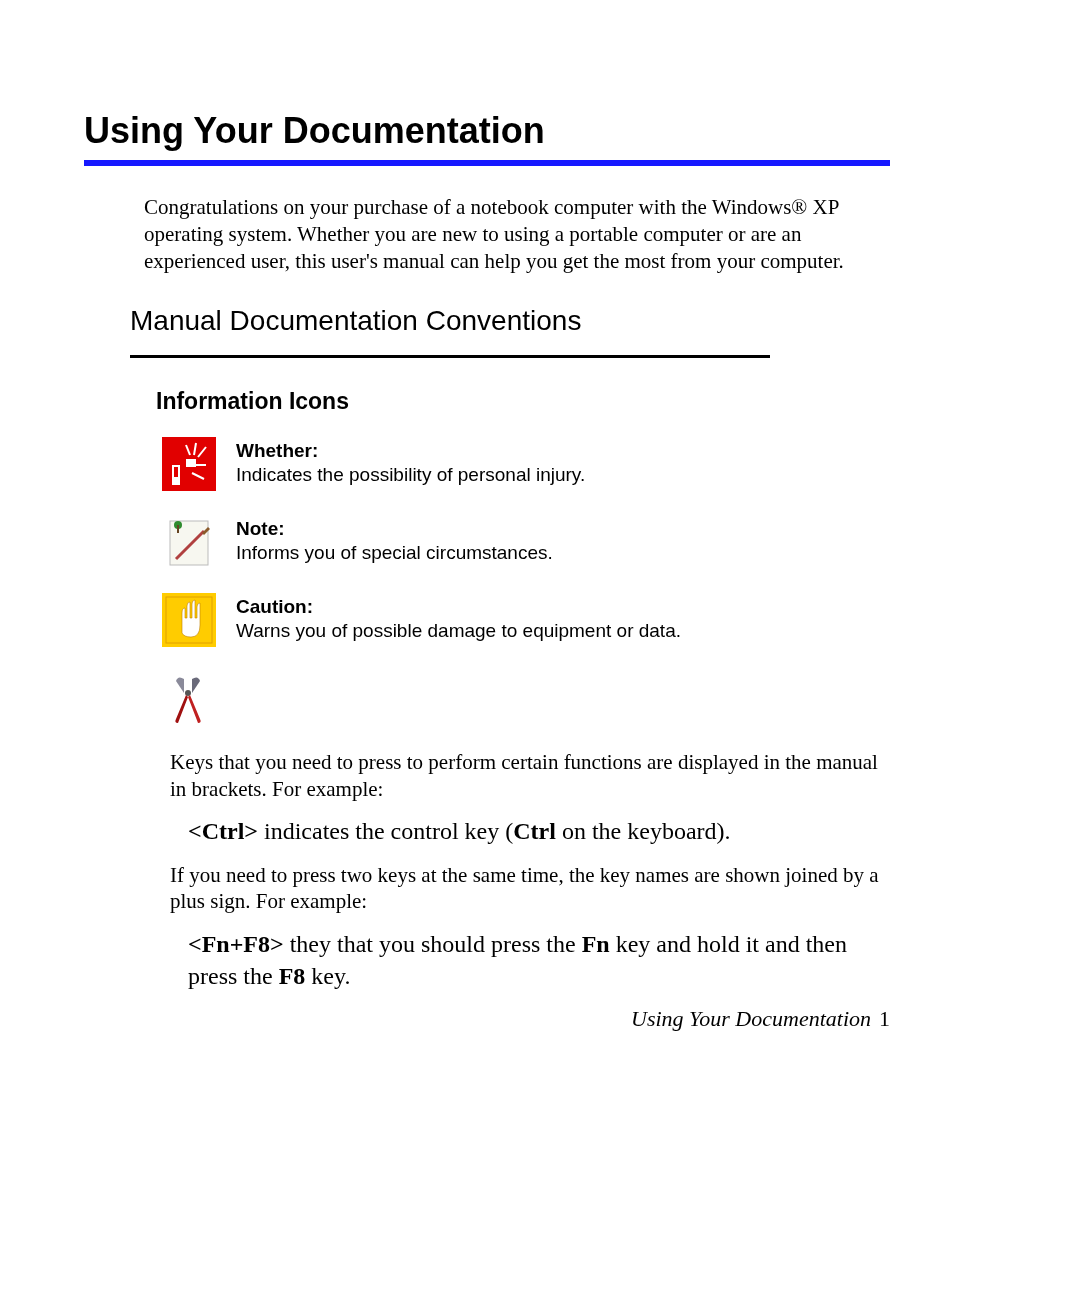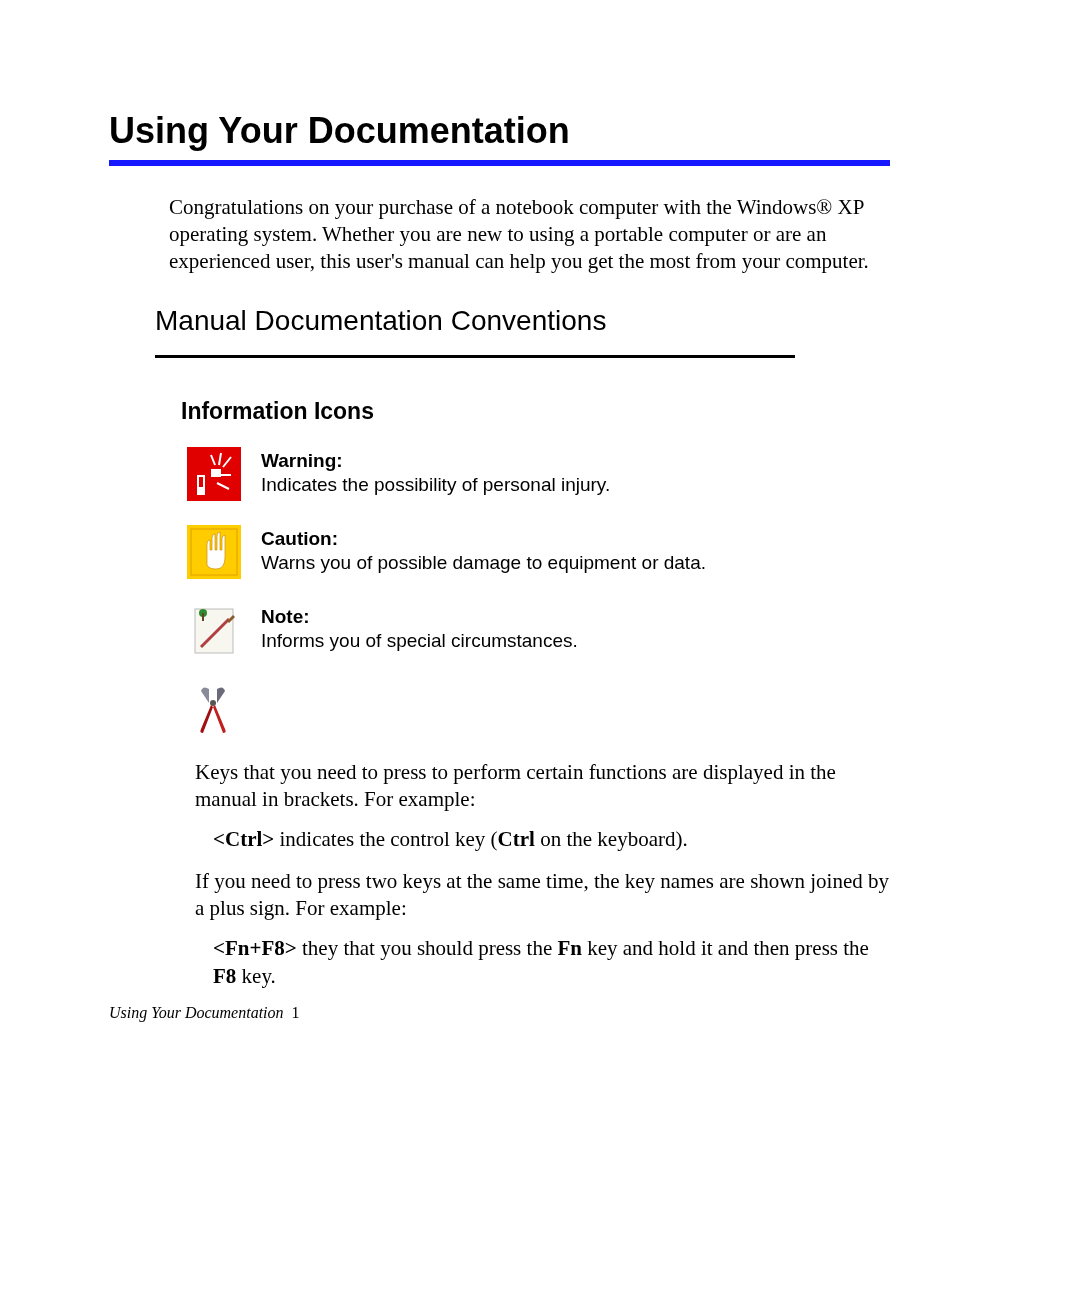--- a/index.html
+++ b/index.html
@@ -3,21 +3,21 @@
 <meta charset="utf-8">
 <style>
   body {
     margin: 0;
     background: #fff;
     font-family: "Times New Roman", Times, serif;
     color: #000;
     width: 1080px;
   }
   .page {
-    padding: 110px 190px 60px 109px;
+    padding: 110px 190px 60px 84px;
     box-sizing: border-box;
   }
   .chapter-title {
     font-family: Arial, Helvetica, sans-serif;
     font-weight: 700;
     font-size: 36px;
     margin: 0 0 8px 0;
   }
   .title-rule {
     height: 6px;
@@ -40,30 +40,30 @@
     height: 3px;
     width: 640px;
     background: #000;
     border: 0;
     margin: 0 0 22px 46px;
   }
   .sub-heading {
     font-family: Arial, Helvetica, sans-serif;
     font-weight: 700;
     font-size: 23px;
-    margin: 40px 0 8px 72px;
+    margin: 30px 0 8px 72px;
   }
   .body-text {
     margin: 0 0 14px 86px;
     font-size: 21px;
     line-height: 1.28;
   }
   .indent-text {
     margin: 0 0 14px 104px;
-    font-size: 21px;
+    font-size: 24px;
     line-height: 1.3;
   }
   .icon-row {
     display: flex;
     align-items: flex-start;
     margin: 22px 0 24px 78px;
   }
   .icon-box {
     width: 54px;
     height: 54px;
@@ -76,22 +76,23 @@
     margin-left: 20px;
     font-family: Arial, Helvetica, sans-serif;
     font-size: 19px;
     line-height: 1.3;
     padding-top: 2px;
   }
   .icon-label {
     font-weight: 700;
   }
   .footer {
+    text-align: right;
     font-style: italic;
-    font-size: 16px;
+    font-size: 22px;
   }
   .footer-num {
     font-style: normal;
     margin-left: 8px;
   }
 </style>
 </head>
 <body>
 
 <div class="page">
@@ -114,55 +115,55 @@
         <rect x="12" y="30" width="4" height="10" fill="#e10000"></rect>
         <line x1="24" y1="8" x2="28" y2="18" stroke="#fff" stroke-width="2"></line>
         <line x1="34" y1="6" x2="32" y2="18" stroke="#fff" stroke-width="2"></line>
         <line x1="44" y1="10" x2="36" y2="20" stroke="#fff" stroke-width="2"></line>
         <line x1="30" y1="28" x2="44" y2="28" stroke="#fff" stroke-width="2"></line>
         <line x1="30" y1="36" x2="42" y2="42" stroke="#fff" stroke-width="2"></line>
         <rect x="24" y="22" width="10" height="8" fill="#fff"></rect>
       </svg>
     </div>
     <div class="icon-text">
-      <span class="icon-label">Warning:</span><br>
+      <span class="icon-label">Whether:</span><br>
       <span>Indicates the possibility of personal injury.</span>
-    </div>
-  </div>
-
-  <div class="icon-row">
-    <div class="icon-box">
-      <svg viewBox="0 0 54 54" width="54" height="54">
-        <rect x="0" y="0" width="54" height="54" fill="#ffcc00"></rect>
-        <rect x="4" y="4" width="46" height="46" fill="none" stroke="#e0a000" stroke-width="1"></rect>
-
-        <path d="M20 40 L20 20 Q20 15 23 15 L23 25 L25 25 L25 13 Q25 9 28 9 L28 25 L30 25 L30 11 Q30 7 33 7 L33 25 L35 25 L35 14 Q35 10 38 10 L38 32 Q38 44 29 44 Q22 44 20 40 Z" fill="#ffffff" stroke="#c08000" stroke-width="0.6"></path>
-      </svg>
-    </div>
-    <div class="icon-text">
-      <span class="icon-label">Caution:</span><br>
-      <span>Warns you of possible damage to equipment or data.</span>
     </div>
   </div>
 
   <div class="icon-row">
     <div class="icon-box">
       <svg viewBox="0 0 54 54" width="54" height="54">
         <rect x="8" y="6" width="38" height="44" fill="#f7f7f0" stroke="#bbb" stroke-width="1"></rect>
         <path d="M8 50 L46 50 L8 50 Z" fill="#ddd"></path>
         <line x1="14" y1="44" x2="42" y2="16" stroke="#b04040" stroke-width="3"></line>
         <polygon points="40,18 46,12 48,14 42,20" fill="#8a5a2b"></polygon>
 
         <circle cx="16" cy="10" r="4" fill="#2e8b2e"></circle>
         <rect x="15" y="10" width="2" height="8" fill="#654321"></rect>
       </svg>
     </div>
     <div class="icon-text">
       <span class="icon-label">Note:</span><br>
       <span>Informs you of special circumstances.</span>
+    </div>
+  </div>
+
+  <div class="icon-row">
+    <div class="icon-box">
+      <svg viewBox="0 0 54 54" width="54" height="54">
+        <rect x="0" y="0" width="54" height="54" fill="#ffcc00"></rect>
+        <rect x="4" y="4" width="46" height="46" fill="none" stroke="#e0a000" stroke-width="1"></rect>
+
+        <path d="M20 40 L20 20 Q20 15 23 15 L23 25 L25 25 L25 13 Q25 9 28 9 L28 25 L30 25 L30 11 Q30 7 33 7 L33 25 L35 25 L35 14 Q35 10 38 10 L38 32 Q38 44 29 44 Q22 44 20 40 Z" fill="#ffffff" stroke="#c08000" stroke-width="0.6"></path>
+      </svg>
+    </div>
+    <div class="icon-text">
+      <span class="icon-label">Caution:</span><br>
+      <span>Warns you of possible damage to equipment or data.</span>
     </div>
   </div>
 
   <div class="icon-row">
     <div class="icon-box">
       <svg viewBox="0 0 54 54" width="54" height="54">
 
         <path d="M30 8 Q36 4 38 10 L30 22 Z" fill="#6a6a7a"></path>
         <path d="M22 8 Q16 4 14 10 L22 22 Z" fill="#8a8a9a"></path>
         <circle cx="26" cy="22" r="3" fill="#555"></circle>

